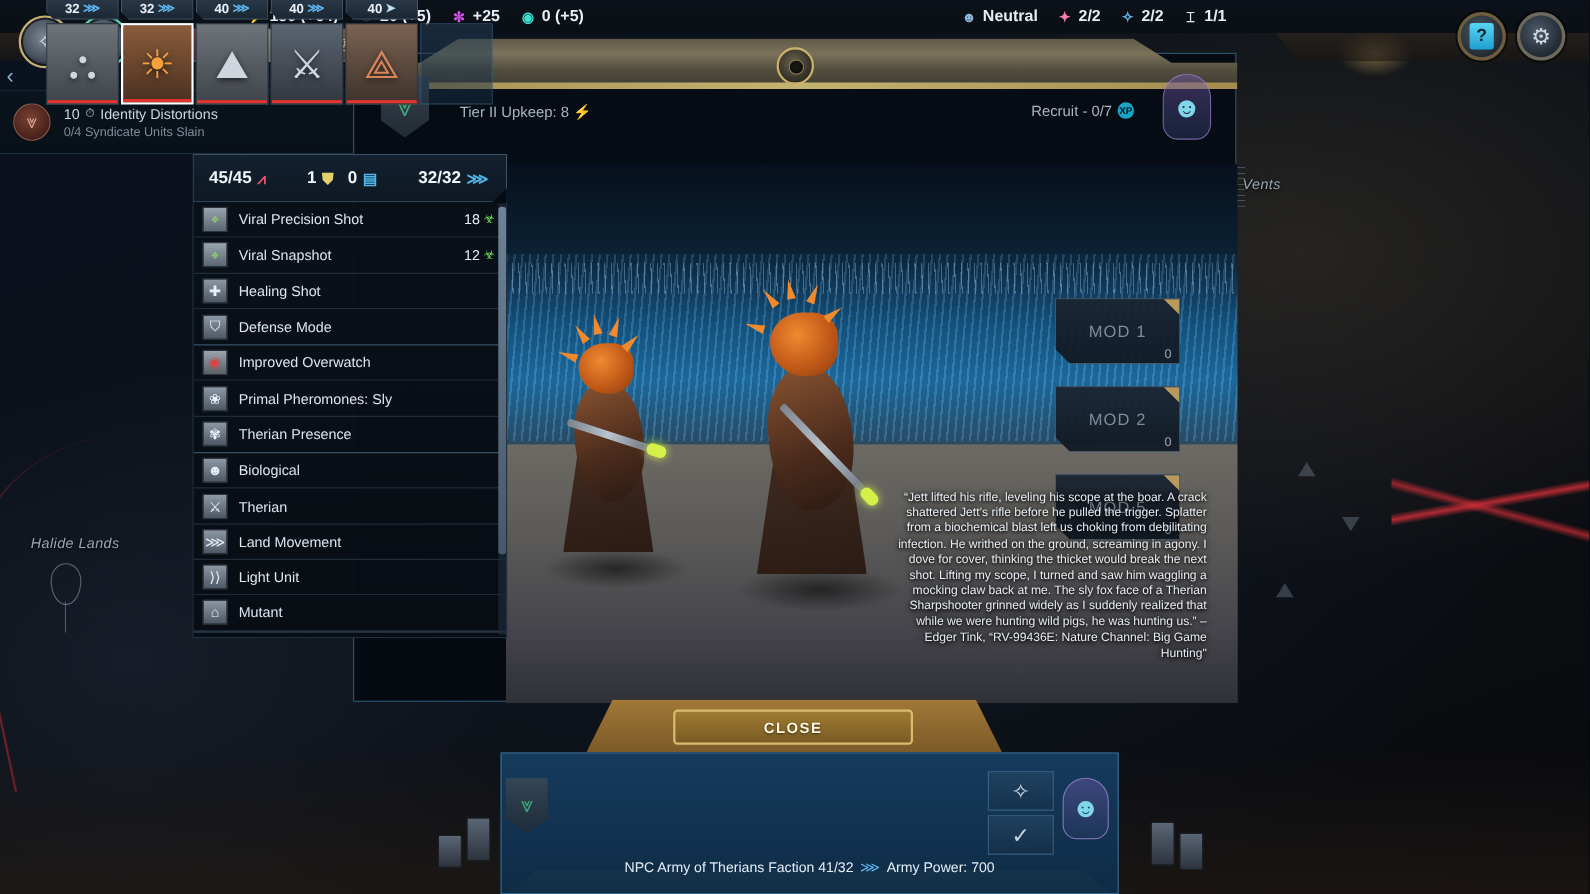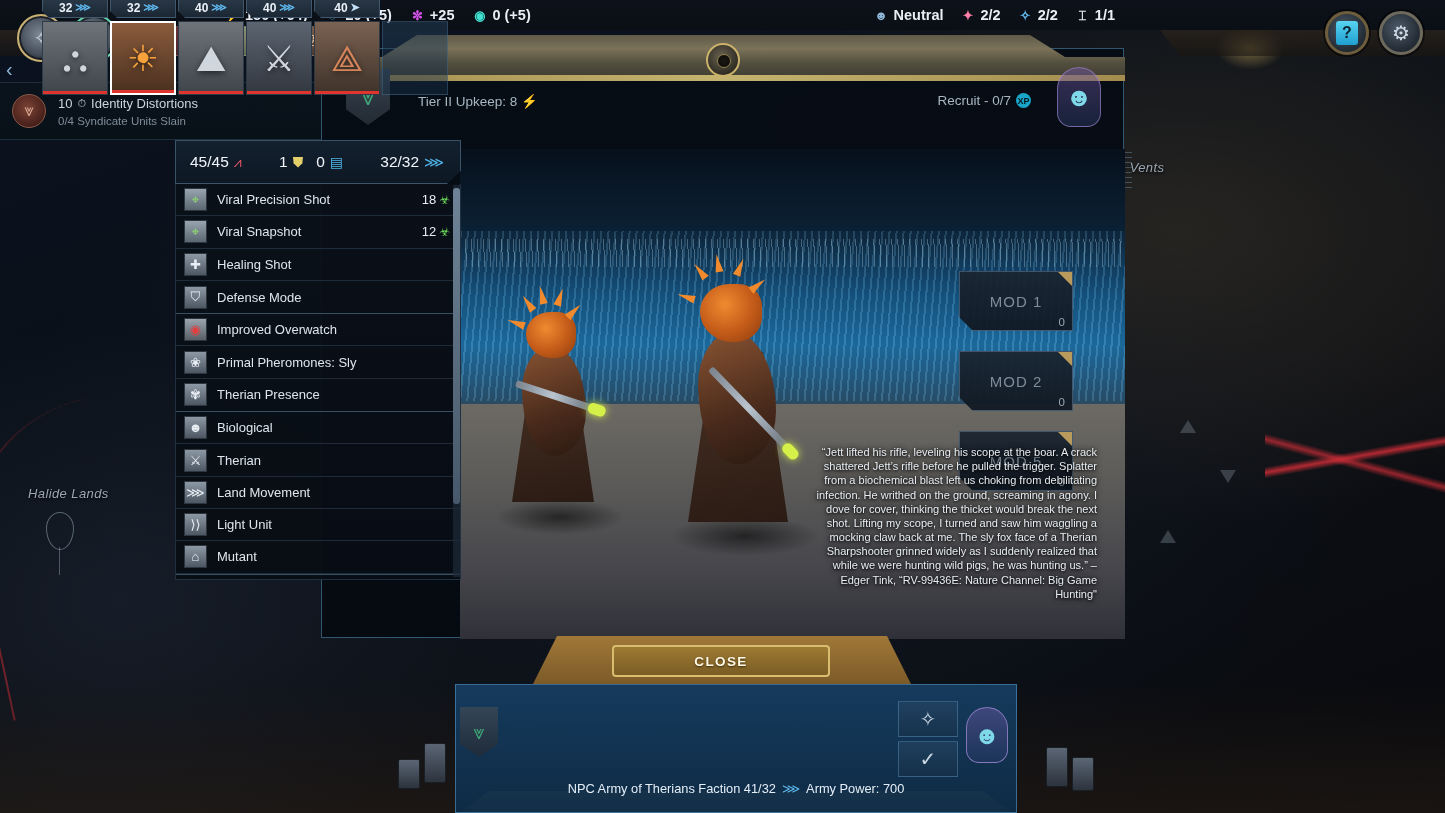--- a/index.html
+++ b/index.html
@@ -328,21 +328,21 @@
     z-index: 50;
   }
   .stats {
     position:relative; height: 44px;
     background: linear-gradient(180deg, #13202e, #0d1823);
     border: 1px solid rgba(110,150,180,0.45);
     clip-path: polygon(0 0, 100% 0, 100% 70%, calc(100% - 14px) 100%, 0 100%);
     display:flex; align-items:center; justify-content:space-between;
     padding: 0 16px 0 14px;
   }
-  .stat { display:flex;align-items:center;gap:5px; font-size:15.5px; font-weight:400; color:#f0f5fa; }
+  .stat { display:flex;align-items:center;gap:5px; font-size:15.5px; font-weight:700; color:#f0f5fa; }
   .stat .s-ico { font-size: 14px; }
   .abil-list {
     position:relative; height: 396px;
     background: linear-gradient(180deg, rgba(10,16,24,0.97), rgba(8,13,20,0.97));
     border: 1px solid rgba(80,110,140,0.35);
     border-top: none;
     overflow: hidden;
   }
   .abil-group { border-bottom: 1px solid rgba(110,160,190,0.45); }
   .abil {
@@ -354,21 +354,21 @@
   .abil-ico {
     width: 23px; height: 23px; flex: 0 0 23px;
     background: linear-gradient(180deg, #8d98a5, #4d5763);
     border: 1px solid #2d353f;
     display:flex;align-items:center;justify-content:center;
     font-size: 13px; color:#e8eef4;
   }
   .abil-ico.green { background: linear-gradient(180deg, #98a5ae, #5a6671); color:#8ee06a; }
   .abil-ico.red   { background: linear-gradient(180deg, #9aa4ad, #585f67); color:#e04040; }
   .abil-name { flex:1; font-size: 13px; color:#dde5ed; }
-  .abil-cost { font-size: 13px; color:#e6edf4; display:flex;align-items:center;gap:3px;}
+  .abil-cost { font-size: 13px; color:#e6edf4; display:flex;align-items:flex-start;gap:3px;}
   .abil-cost .c-ico { color:#6ee05a; font-size:12px;}
   .scrollbar {
     position:absolute; right: 1px; top: 45px; width: 7px; height: 392px;
     background: rgba(30,42,55,0.7);
   }
   .scrollthumb {
     position:absolute; right: 1px; top: 48px; width: 7px; height: 316px;
     background: linear-gradient(180deg, #6e8496, #46586a);
     border-radius: 3px;
   }

